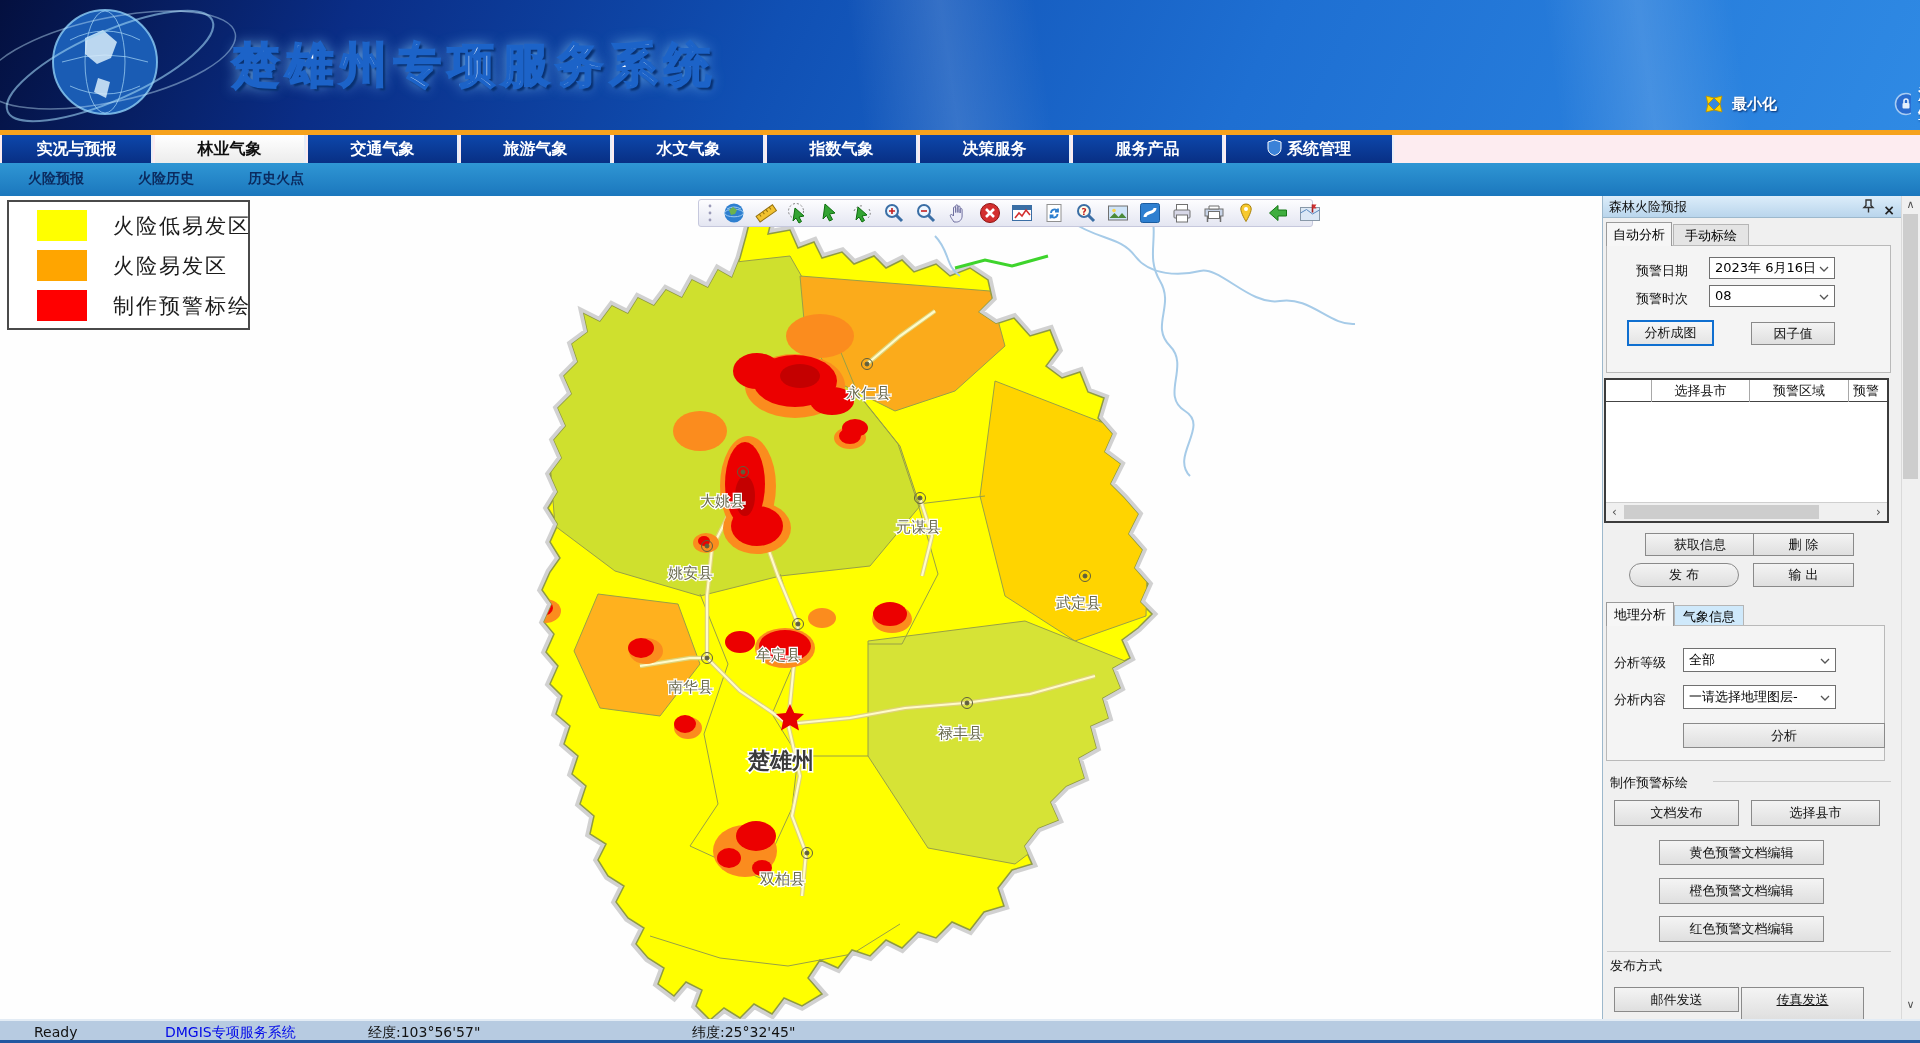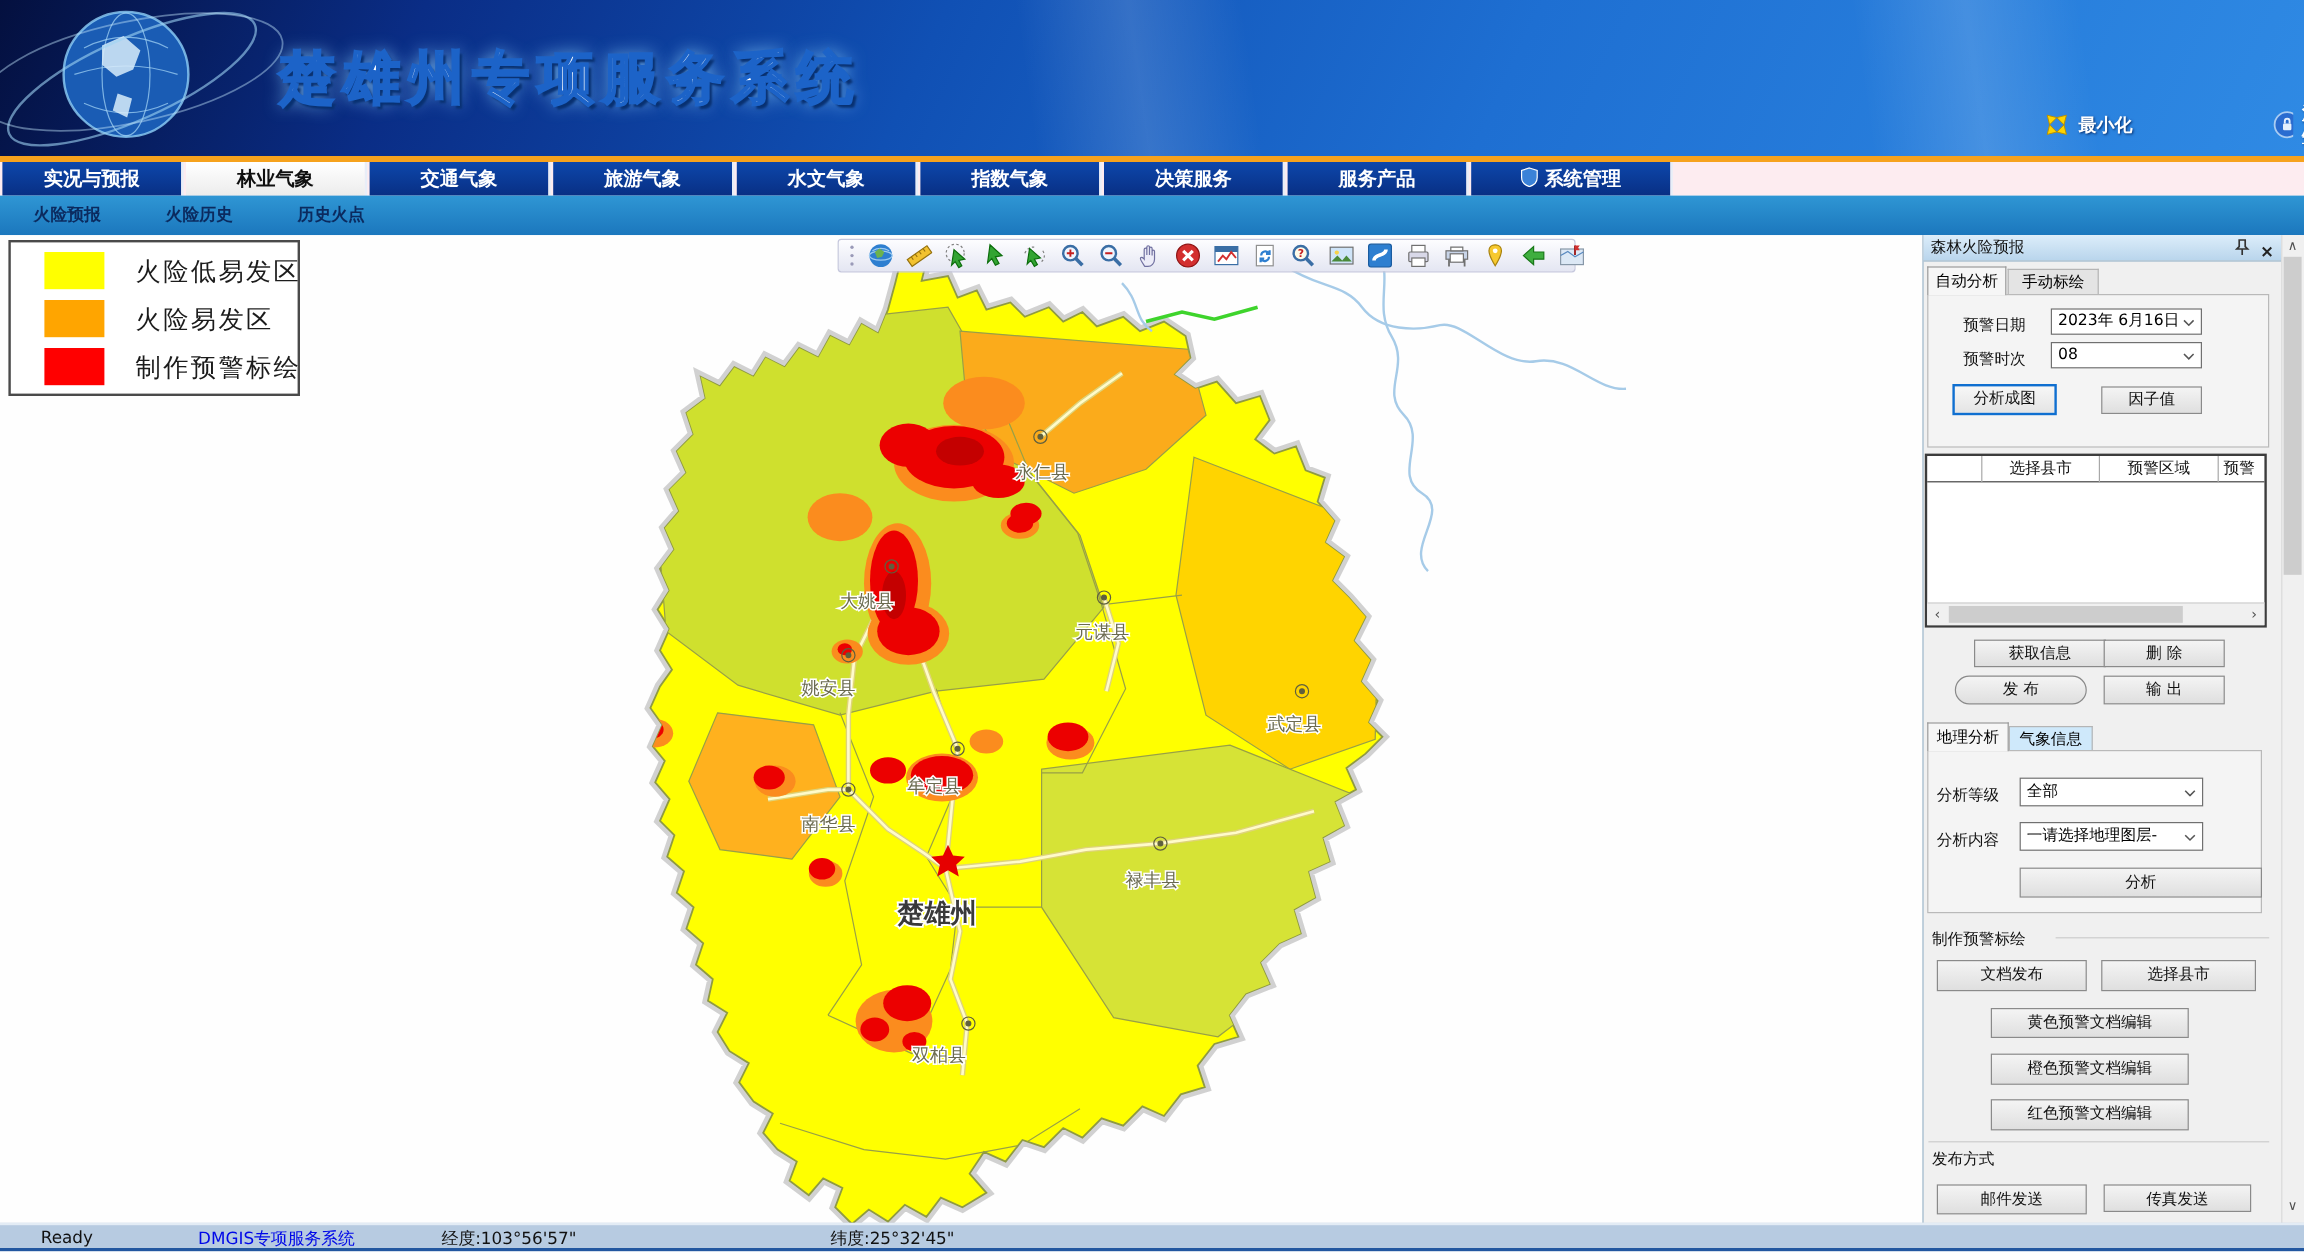--- a/index.html
+++ b/index.html
@@ -507,21 +507,21 @@
     <div class="groupline" style="left:110px;top:585px;width:178px;"></div>
     <div class="btn" style="left:11px;top:604px;width:125px;height:26px;line-height:24px;">文档发布</div>
     <div class="btn" style="left:148px;top:604px;width:129px;height:26px;line-height:24px;">选择县市</div>
     <div class="btn" style="left:56px;top:644px;width:165px;height:25px;line-height:23px;">黄色预警文档编辑</div>
     <div class="btn" style="left:56px;top:682px;width:165px;height:26px;line-height:24px;">橙色预警文档编辑</div>
     <div class="btn" style="left:56px;top:720px;width:165px;height:26px;line-height:24px;">红色预警文档编辑</div>
 
     <div class="groupline" style="left:4px;top:755px;width:284px;"></div>
     <span class="plabel" style="left:7px;top:761px;">发布方式</span>
     <div class="btn" style="left:11px;top:791px;width:125px;height:25px;line-height:23px;">邮件发送</div>
-    <div class="btn" style="left:150px;top:791px;width:123px;height:23px;line-height:23px;">传真发送</div>
+    <div class="btn" style="left:138px;top:791px;width:123px;height:33px;line-height:23px;text-decoration:underline;">传真发送</div>
 
     <div class="vscroll">
       <div class="vs-arrow" style="top:0;">∧</div>
       <div class="vs-thumb"></div>
       <div class="vs-arrow" style="top:800px;">∨</div>
     </div>
   </div>
 
   <div class="statusbar">
     <span class="sb" style="left:34px;">Ready</span>

